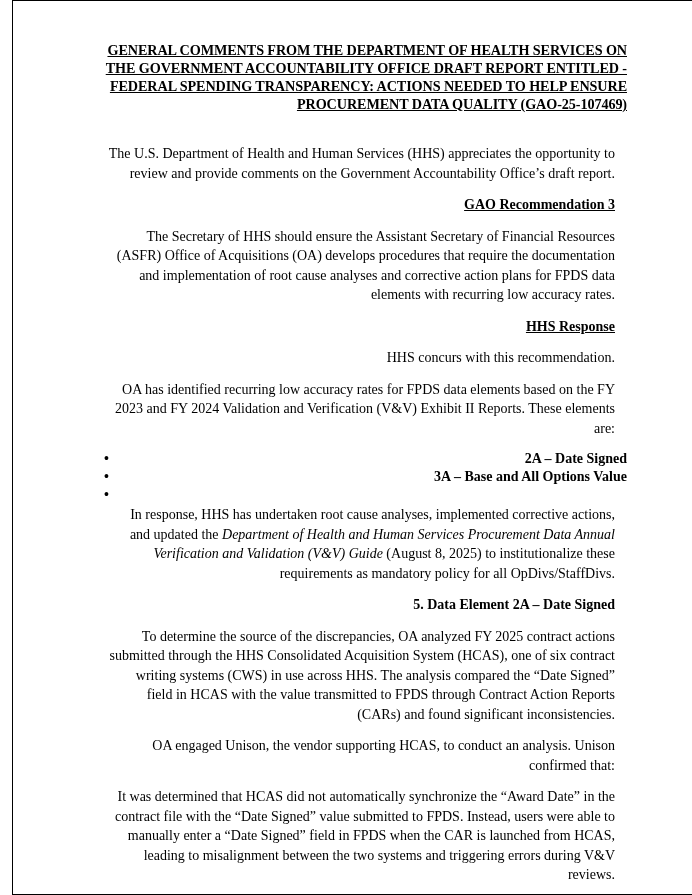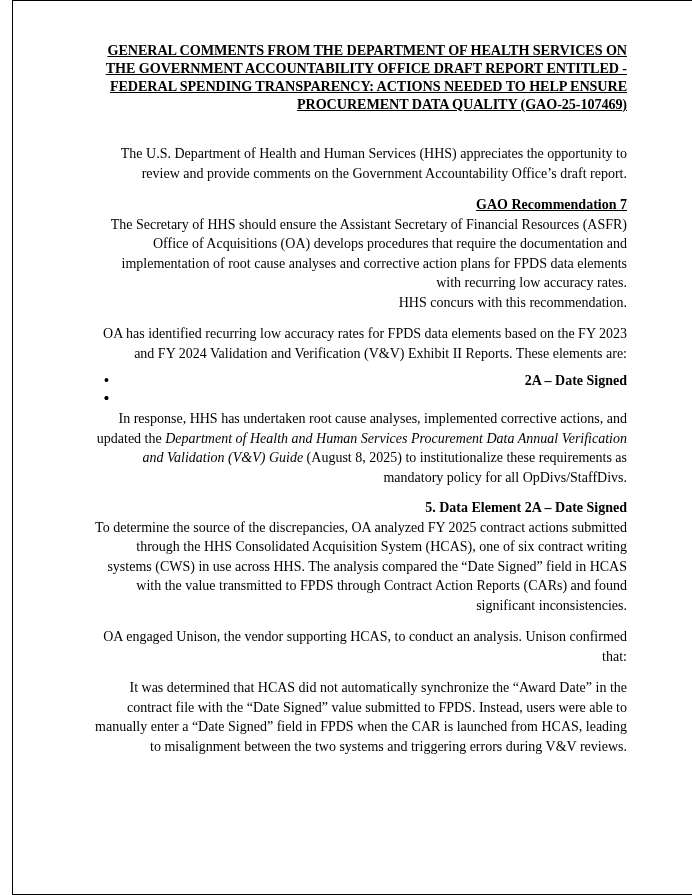--- a/index.html
+++ b/index.html
@@ -35,21 +35,21 @@
   }
   .title {
     font-weight: bold;
     text-decoration: underline;
     font-size: 14.2px;
     line-height: 18px;
     margin: 0;
     letter-spacing: -0.1px;
   }
   p {
-    margin: 0;
+    margin: 12px;
   }
   .intro {
     margin-top: 31px;
   }
   .section-head {
     font-weight: bold;
     text-decoration: underline;
     margin-top: 12px;
   }
   .block {
@@ -91,34 +91,36 @@
 </head>
 <body>
 
 <div class="page">
   <div class="content">
 
     <p class="title">GENERAL COMMENTS FROM THE DEPARTMENT OF HEALTH SERVICES ON THE GOVERNMENT ACCOUNTABILITY OFFICE DRAFT REPORT ENTITLED - FEDERAL SPENDING TRANSPARENCY: ACTIONS NEEDED TO HELP ENSURE PROCUREMENT DATA QUALITY (GAO-25-107469)</p>
 
     <p class="intro">The U.S. Department of Health and Human Services (HHS) appreciates the opportunity to review and provide comments on the Government Accountability Office’s draft report.</p>
 
-    <p class="section-head">GAO Recommendation 7</p>
+    <p class="section-head">GAO Recommendation 3</p>
     <p>The Secretary of HHS should ensure the Assistant Secretary of Financial Resources (ASFR) Office of Acquisitions (OA) develops procedures that require the documentation and implementation of root cause analyses and corrective action plans for FPDS data elements with recurring low accuracy rates.</p>
 
+    <p class="section-head">HHS Response</p>
     <p>HHS concurs with this recommendation.</p>
 
     <p class="block">OA has identified recurring low accuracy rates for FPDS data elements based on the FY 2023 and FY 2024 Validation and Verification (V&amp;V) Exhibit II Reports. These elements are:</p>
 
     <ul class="bullets">
       <li>
         <span class="dot">•</span>
         <span>2A – Date Signed</span>
       </li>
       <li>
         <span class="dot">•</span>
+        <span>3A – Base and All Options Value</span>
       </li>
       <li>
         <span class="dot">•</span>
       </li>
     </ul>
 
     <p class="after-bullets"><span>In response, HHS has undertaken root cause analyses, implemented corrective actions, and updated the </span><em>Department of Health and Human Services Procurement Data Annual Verification and Validation (V&amp;V) Guide</em><span> (August 8, 2025) to institutionalize these requirements as mandatory policy for all OpDivs/StaffDivs.</span></p>
 
     <p class="num-head">5. Data Element 2A – Date Signed</p>
 

